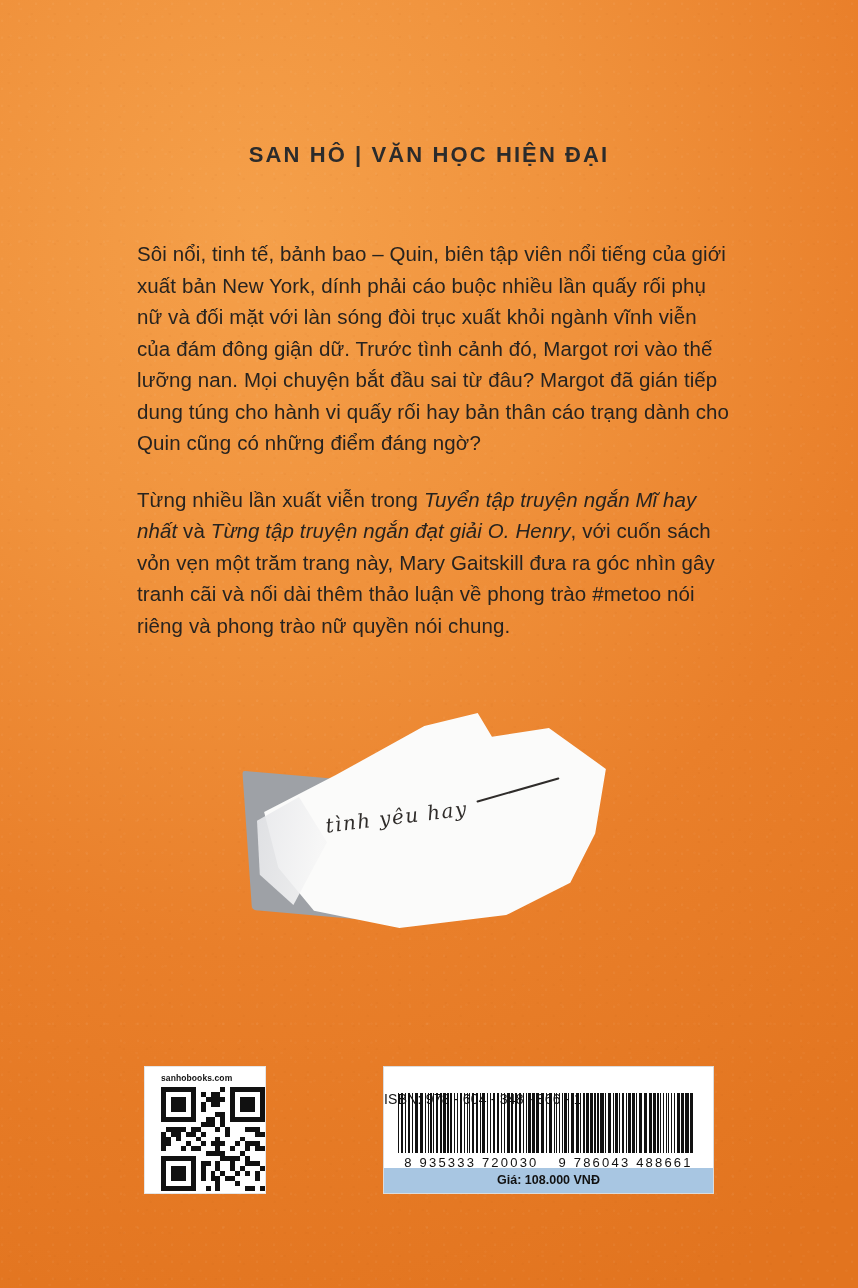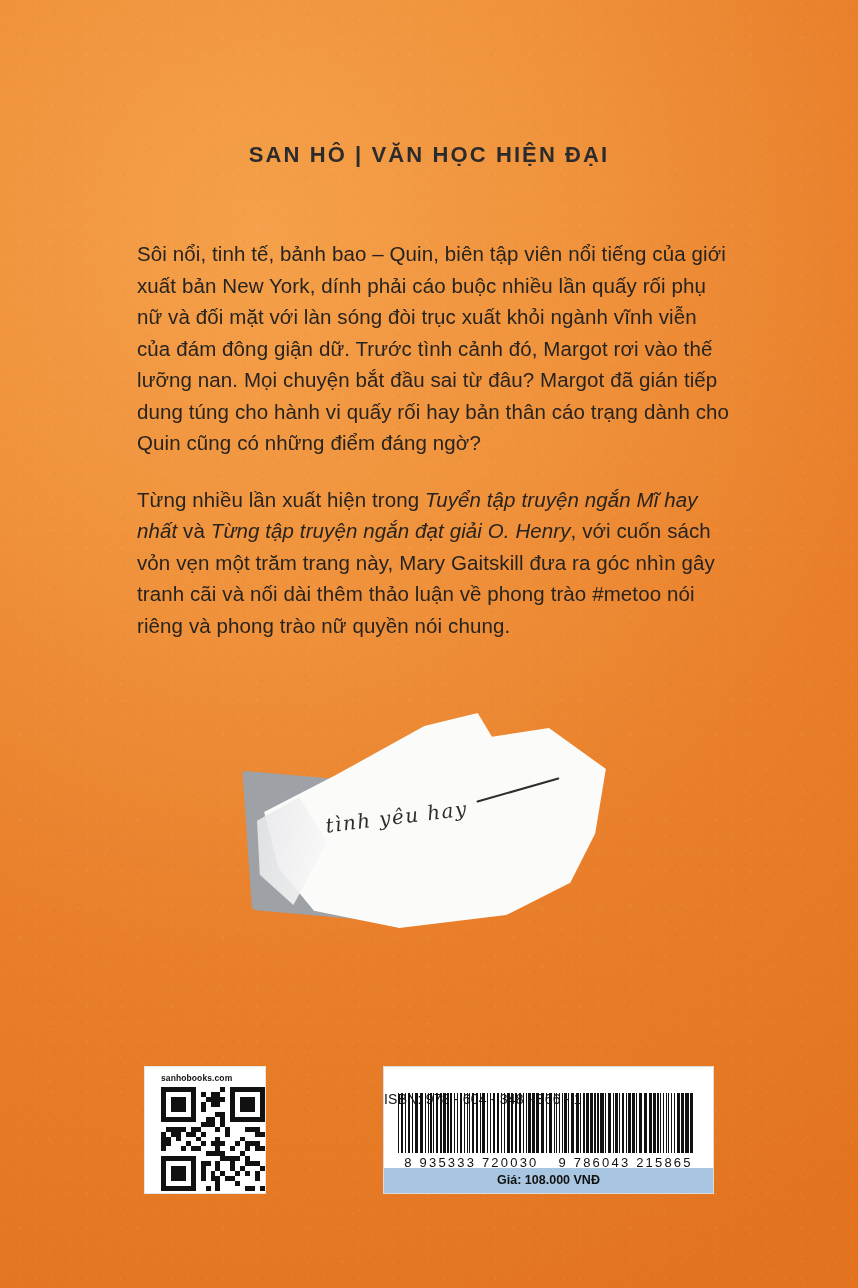--- a/index.html
+++ b/index.html
@@ -217,21 +217,21 @@
 </head>
 <body>
 
 <div class="cover">
   <div class="grain"></div>
 
   <div class="imprint">SAN HÔ | VĂN HỌC HIỆN ĐẠI</div>
 
   <div class="blurb">
     <p>Sôi nổi, tinh tế, bảnh bao – Quin, biên tập viên nổi tiếng của giới xuất bản New York, dính phải cáo buộc nhiều lần quấy rối phụ nữ và đối mặt với làn sóng đòi trục xuất khỏi ngành vĩnh viễn của đám đông giận dữ. Trước tình cảnh đó, Margot rơi vào thế lưỡng nan. Mọi chuyện bắt đầu sai từ đâu? Margot đã gián tiếp dung túng cho hành vi quấy rối hay bản thân cáo trạng dành cho Quin cũng có những điểm đáng ngờ?</p>
-    <p><span>Từng nhiều lần xuất hiện trong </span><em>Tuyển tập truyện ngắn Mĩ hay nhất</em><span> và </span><em>Từng tập truyện ngắn đạt giải O. Henry</em><span>, với cuốn sách vỏn vẹn một trăm trang này, Mary Gaitskill đưa ra góc nhìn gây tranh cãi và nối dài thêm thảo luận về phong trào #metoo nói riêng và phong trào nữ quyền nói chung.</span></p>
+    <p><span>Từng nhiều lần xuất viễn trong </span><em>Tuyển tập truyện ngắn Mĩ hay nhất</em><span> và </span><em>Từng tập truyện ngắn đạt giải O. Henry</em><span>, với cuốn sách vỏn vẹn một trăm trang này, Mary Gaitskill đưa ra góc nhìn gây tranh cãi và nối dài thêm thảo luận về phong trào #metoo nói riêng và phong trào nữ quyền nói chung.</span></p>
   </div>
 
   <div class="note-wrap">
     <div class="note-shadow"></div>
     <div class="note-paper"></div>
     <div class="note-fold"></div>
     <div class="note-hand">tình yêu hay</div>
     <div class="note-dash"></div>
   </div>
 
@@ -765,17 +765,17 @@
         <span style="width: 1px;"></span>
         <span style="width: 1.6px;"></span>
         <span style="width: 1px;"></span>
         <span style="width: 3.2px;"></span>
         <span style="width: 2.4px;"></span>
         <span style="width: 3.2px;"></span>
         <span style="width: 2.4px;"></span>
       </div>
     <div class="barcode-digits">
       <span>8  935333  720030</span>
-      <span>9  786043  215865</span>
+      <span>9  786043  488661</span>
     </div>
     <div class="price-bar">Giá: 108.000 VNĐ</div>
   </div>
 </div>
 
 </body></html>

